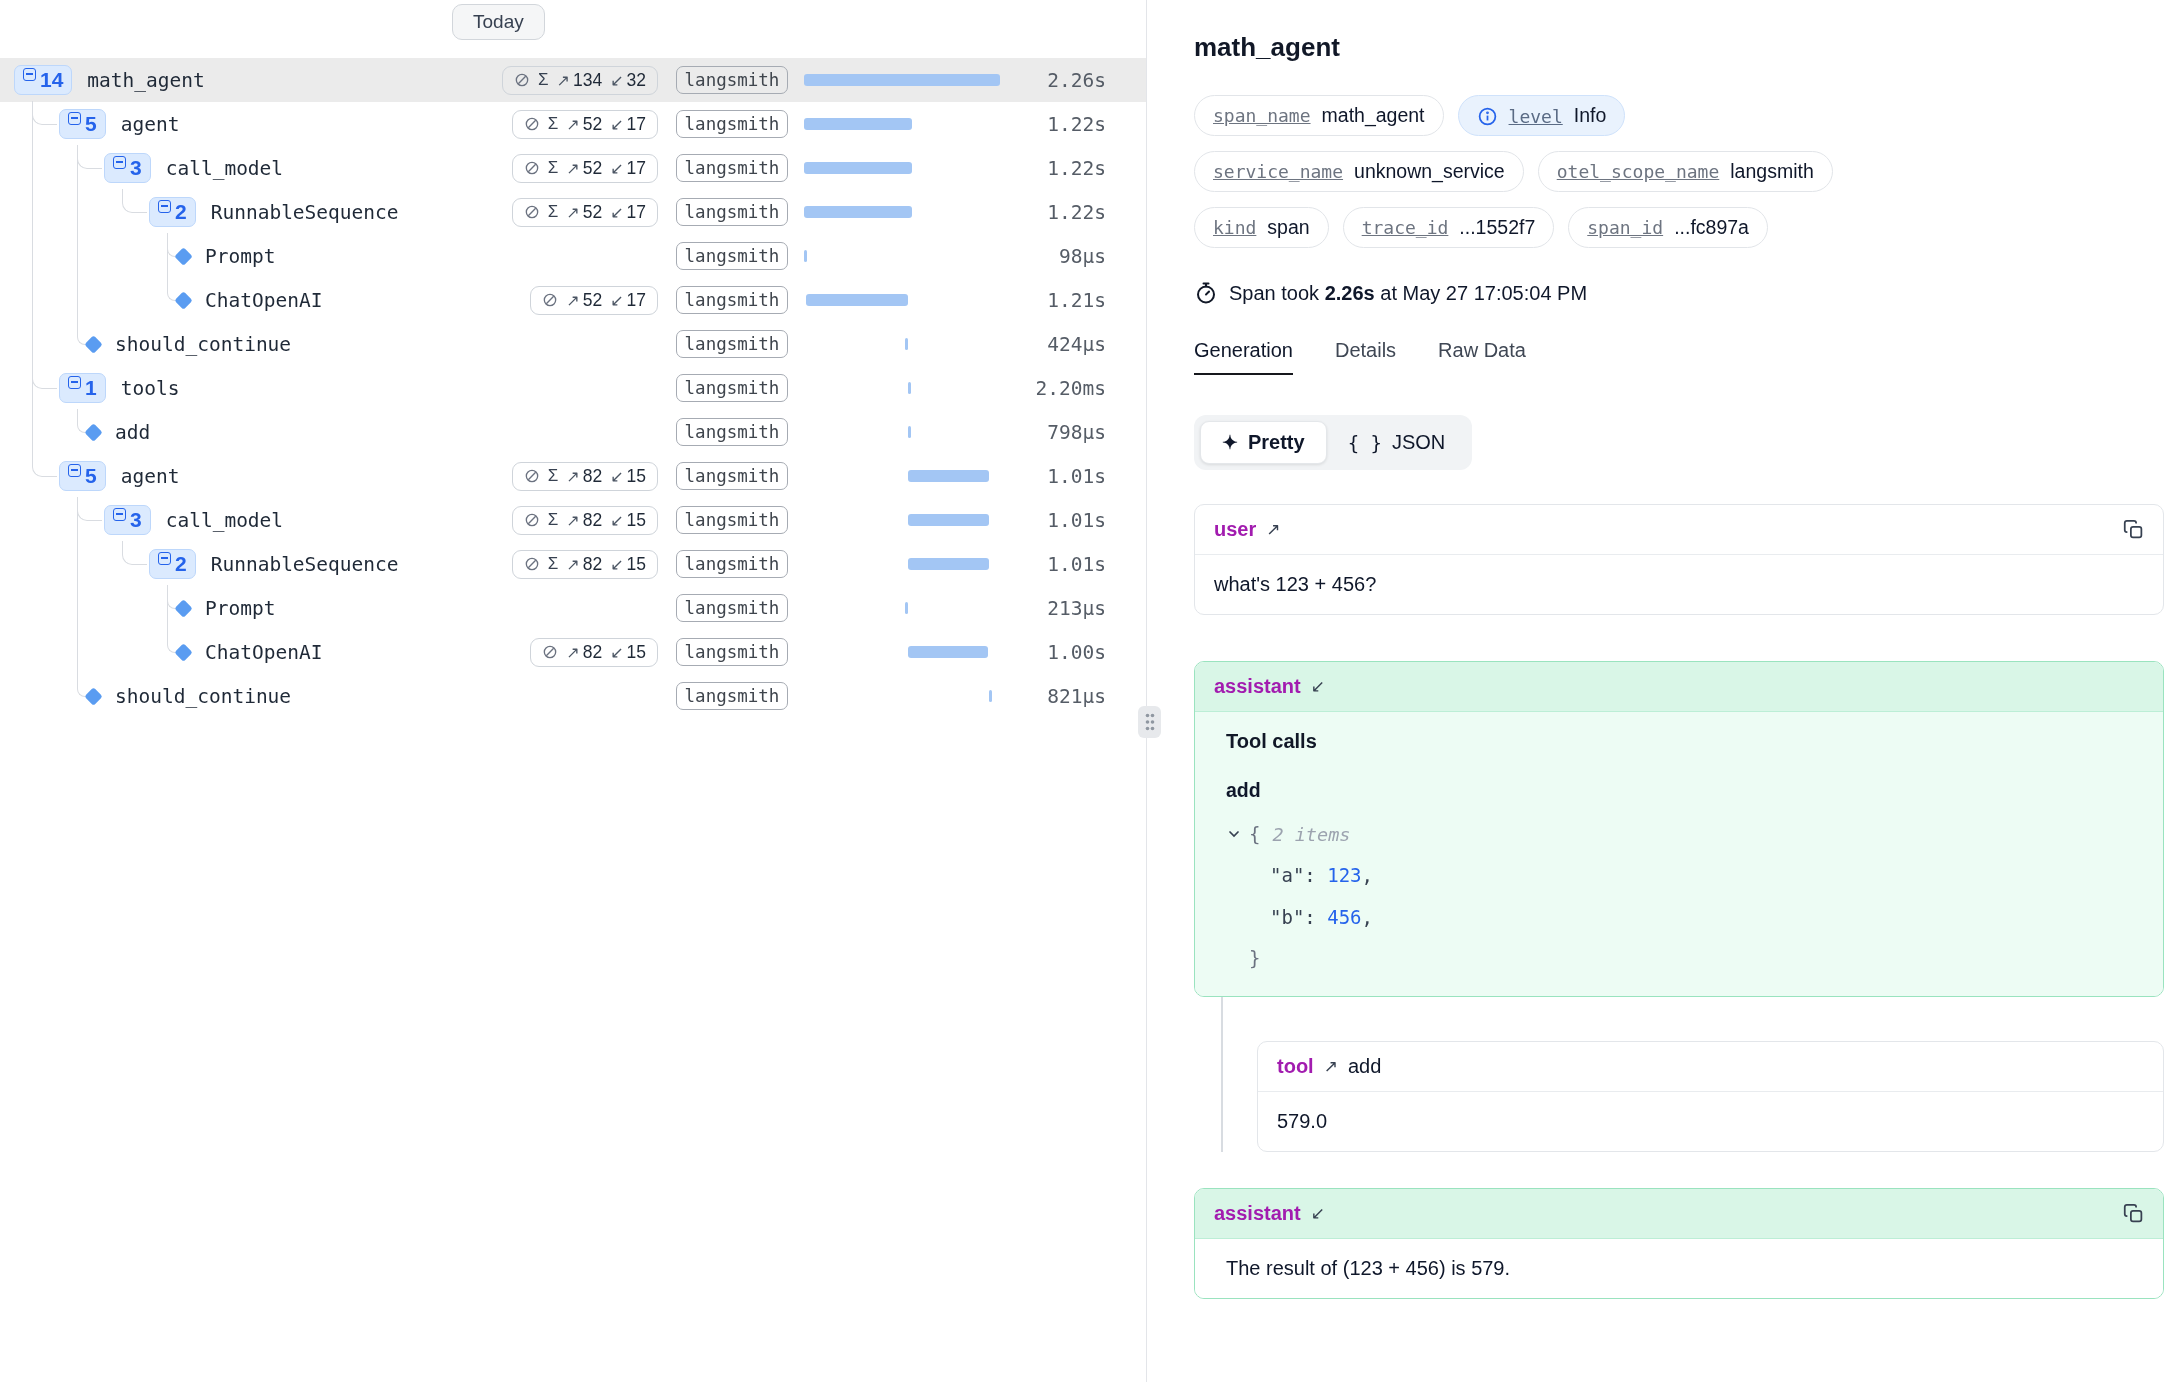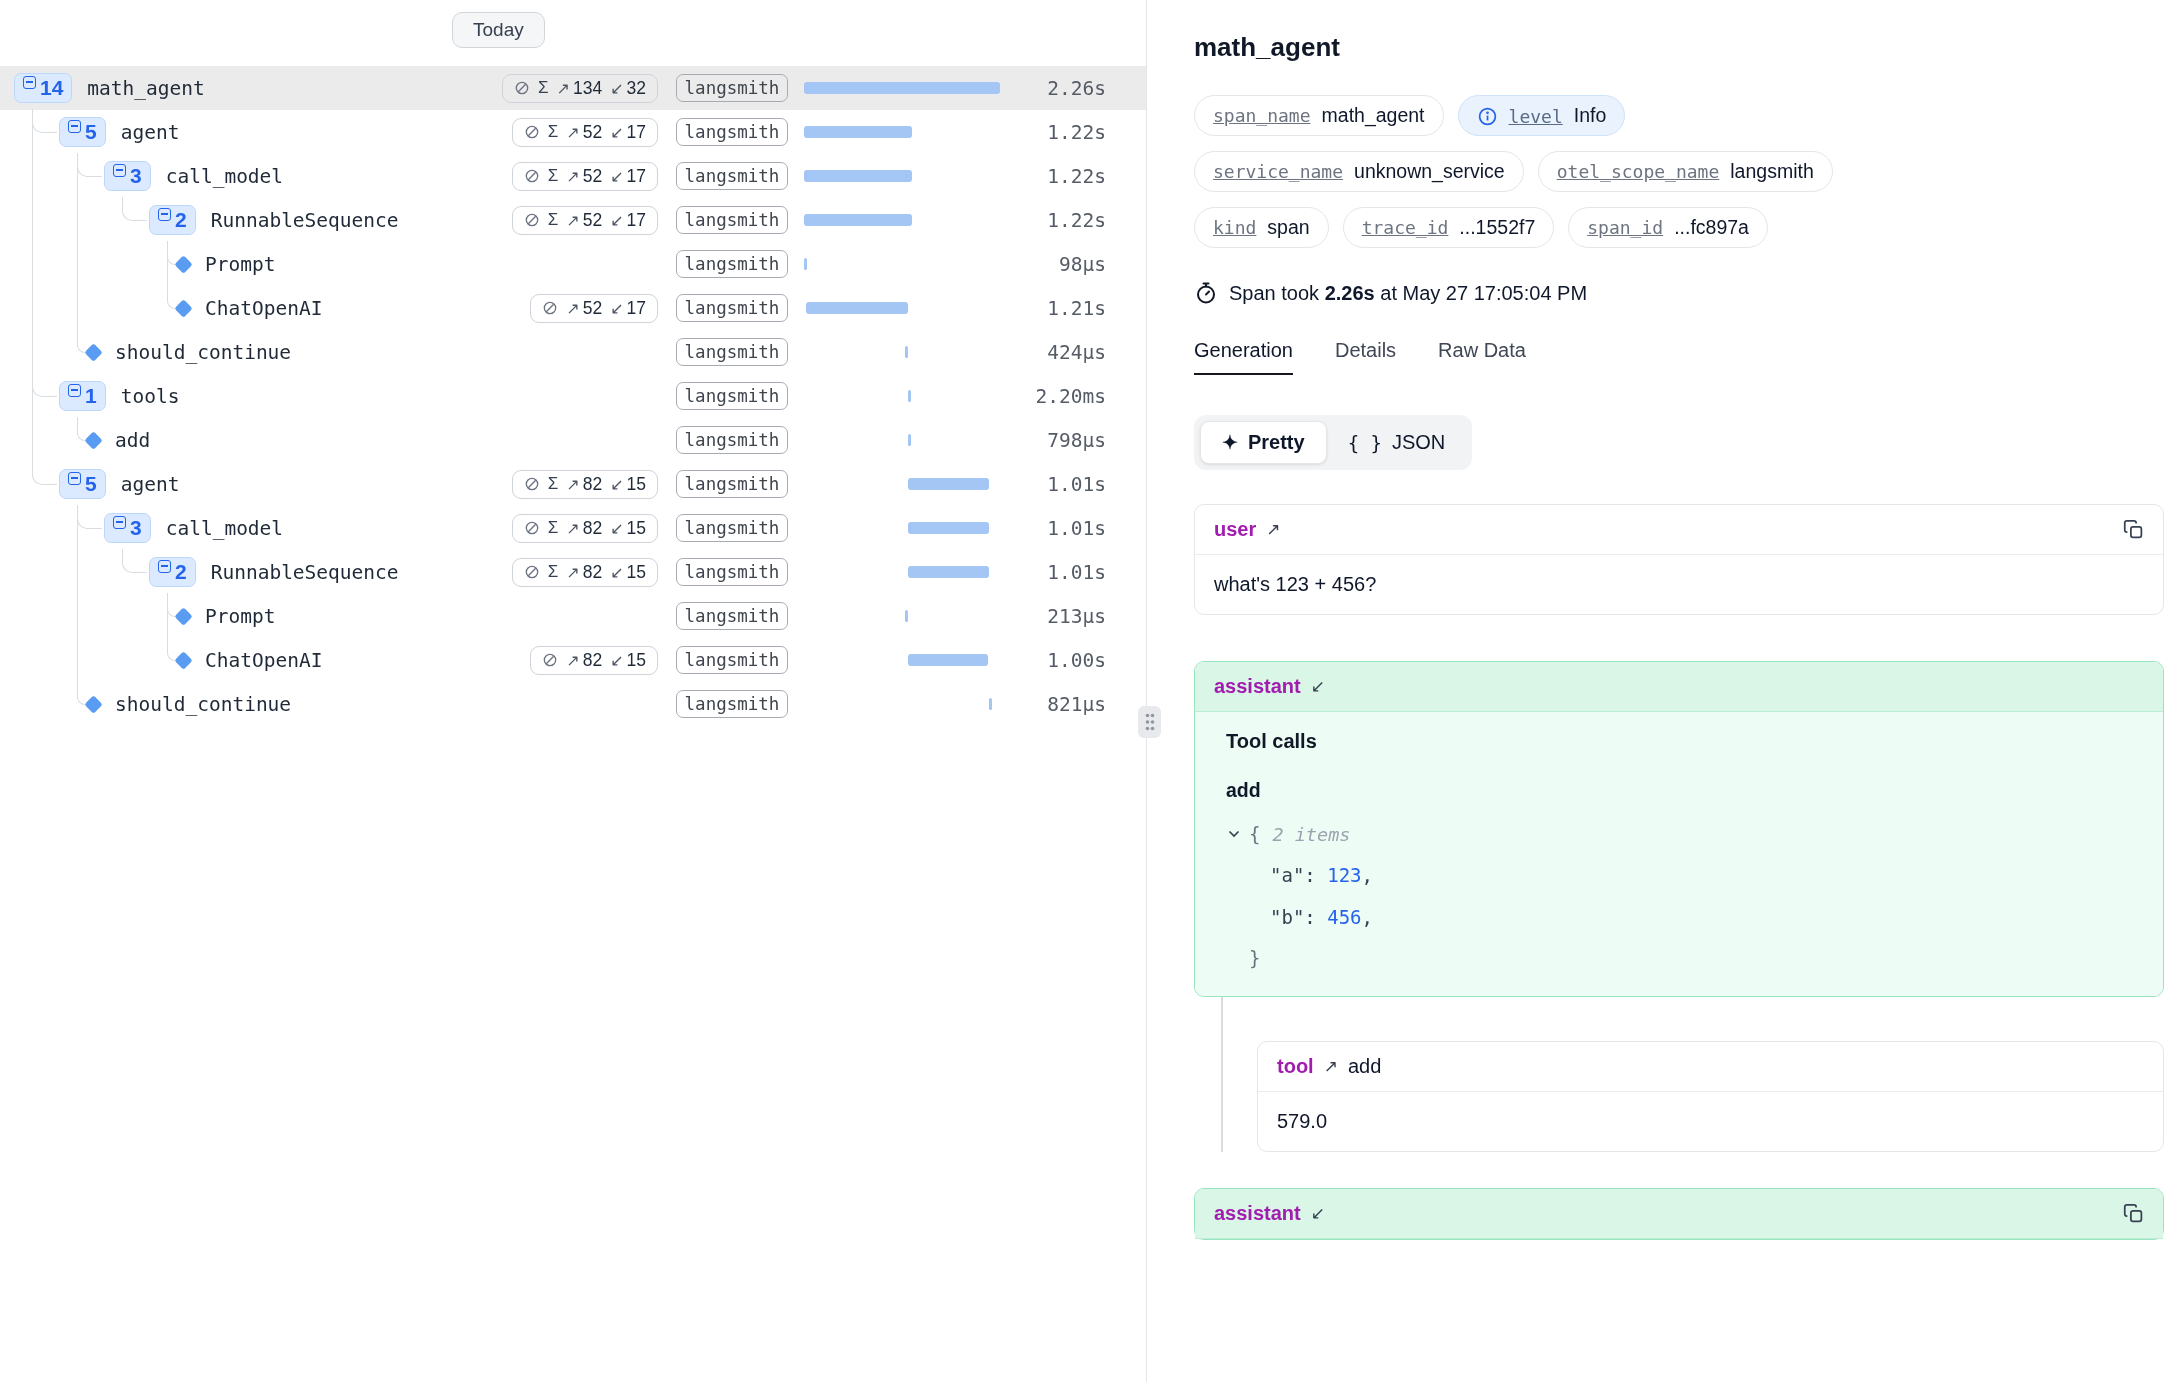--- a/index.html
+++ b/index.html
@@ -3,21 +3,21 @@
 <meta charset="utf-8">
 <style>
   * { box-sizing: border-box; }
   html,body { margin:0; padding:0; background:#fff; }
   body { font-family:"Liberation Sans", sans-serif; color:#111827; }
 
   .app { position:relative; width:2172px; height:1382px; display:flex; overflow:hidden; background:#fff; }
 
   
   .left-panel { width:1147px; flex-shrink:0; border-right:1px solid #e3e5e9; position:relative; overflow:hidden; }
-  .today-wrap { height:58px; position:relative;margin-top:8px; }
+  .today-wrap { height:58px; position:relative; }
   .today-pill { position:absolute; left:452px; top:4px; padding:6px 20px; border:1px solid #d2d6db; border-radius:10px;
                 background:#f5f6f7; font-size:19px; color:#374151; font-family:"Liberation Sans",sans-serif; cursor:pointer; }
 
   .tree-row { display:flex; align-items:center; height:44px; position:relative; }
   .tree-row.selected { background:#ebebeb; }
   .guide-v { position:absolute; top:0; bottom:0; width:0; border-left:1.5px solid #d9dce1; z-index:0; }
   .guide-elbow { position:absolute; top:-1px; height:24px; border-left:1.5px solid #d9dce1; border-bottom:1.5px solid #d9dce1;
                  border-bottom-left-radius:10px; z-index:0; }
   .row-main { flex:1; display:flex; align-items:center; min-width:0; position:relative; z-index:1; }
 
@@ -633,16 +633,17 @@
       <div class="msg-header">
         <span class="role">assistant</span>
         <span class="role-arrow">↙</span>
         <button class="copy-btn">
           <svg width="21" height="21" viewBox="0 0 24 24" fill="none" stroke="#374151" stroke-width="2">
               <rect x="9" y="9" width="12" height="12" rx="2.5"></rect>
               <path d="M5 15H4.5A2.5 2.5 0 0 1 2 12.5v-8A2.5 2.5 0 0 1 4.5 2h8A2.5 2.5 0 0 1 15 4.5V5"></path>
             </svg>
         </button>
       </div>
+      <div class="msg-body plain">The result of (123 + 456) is 579.</div>
     </div>
 
   </div>
 </div>
 
 </body></html>

